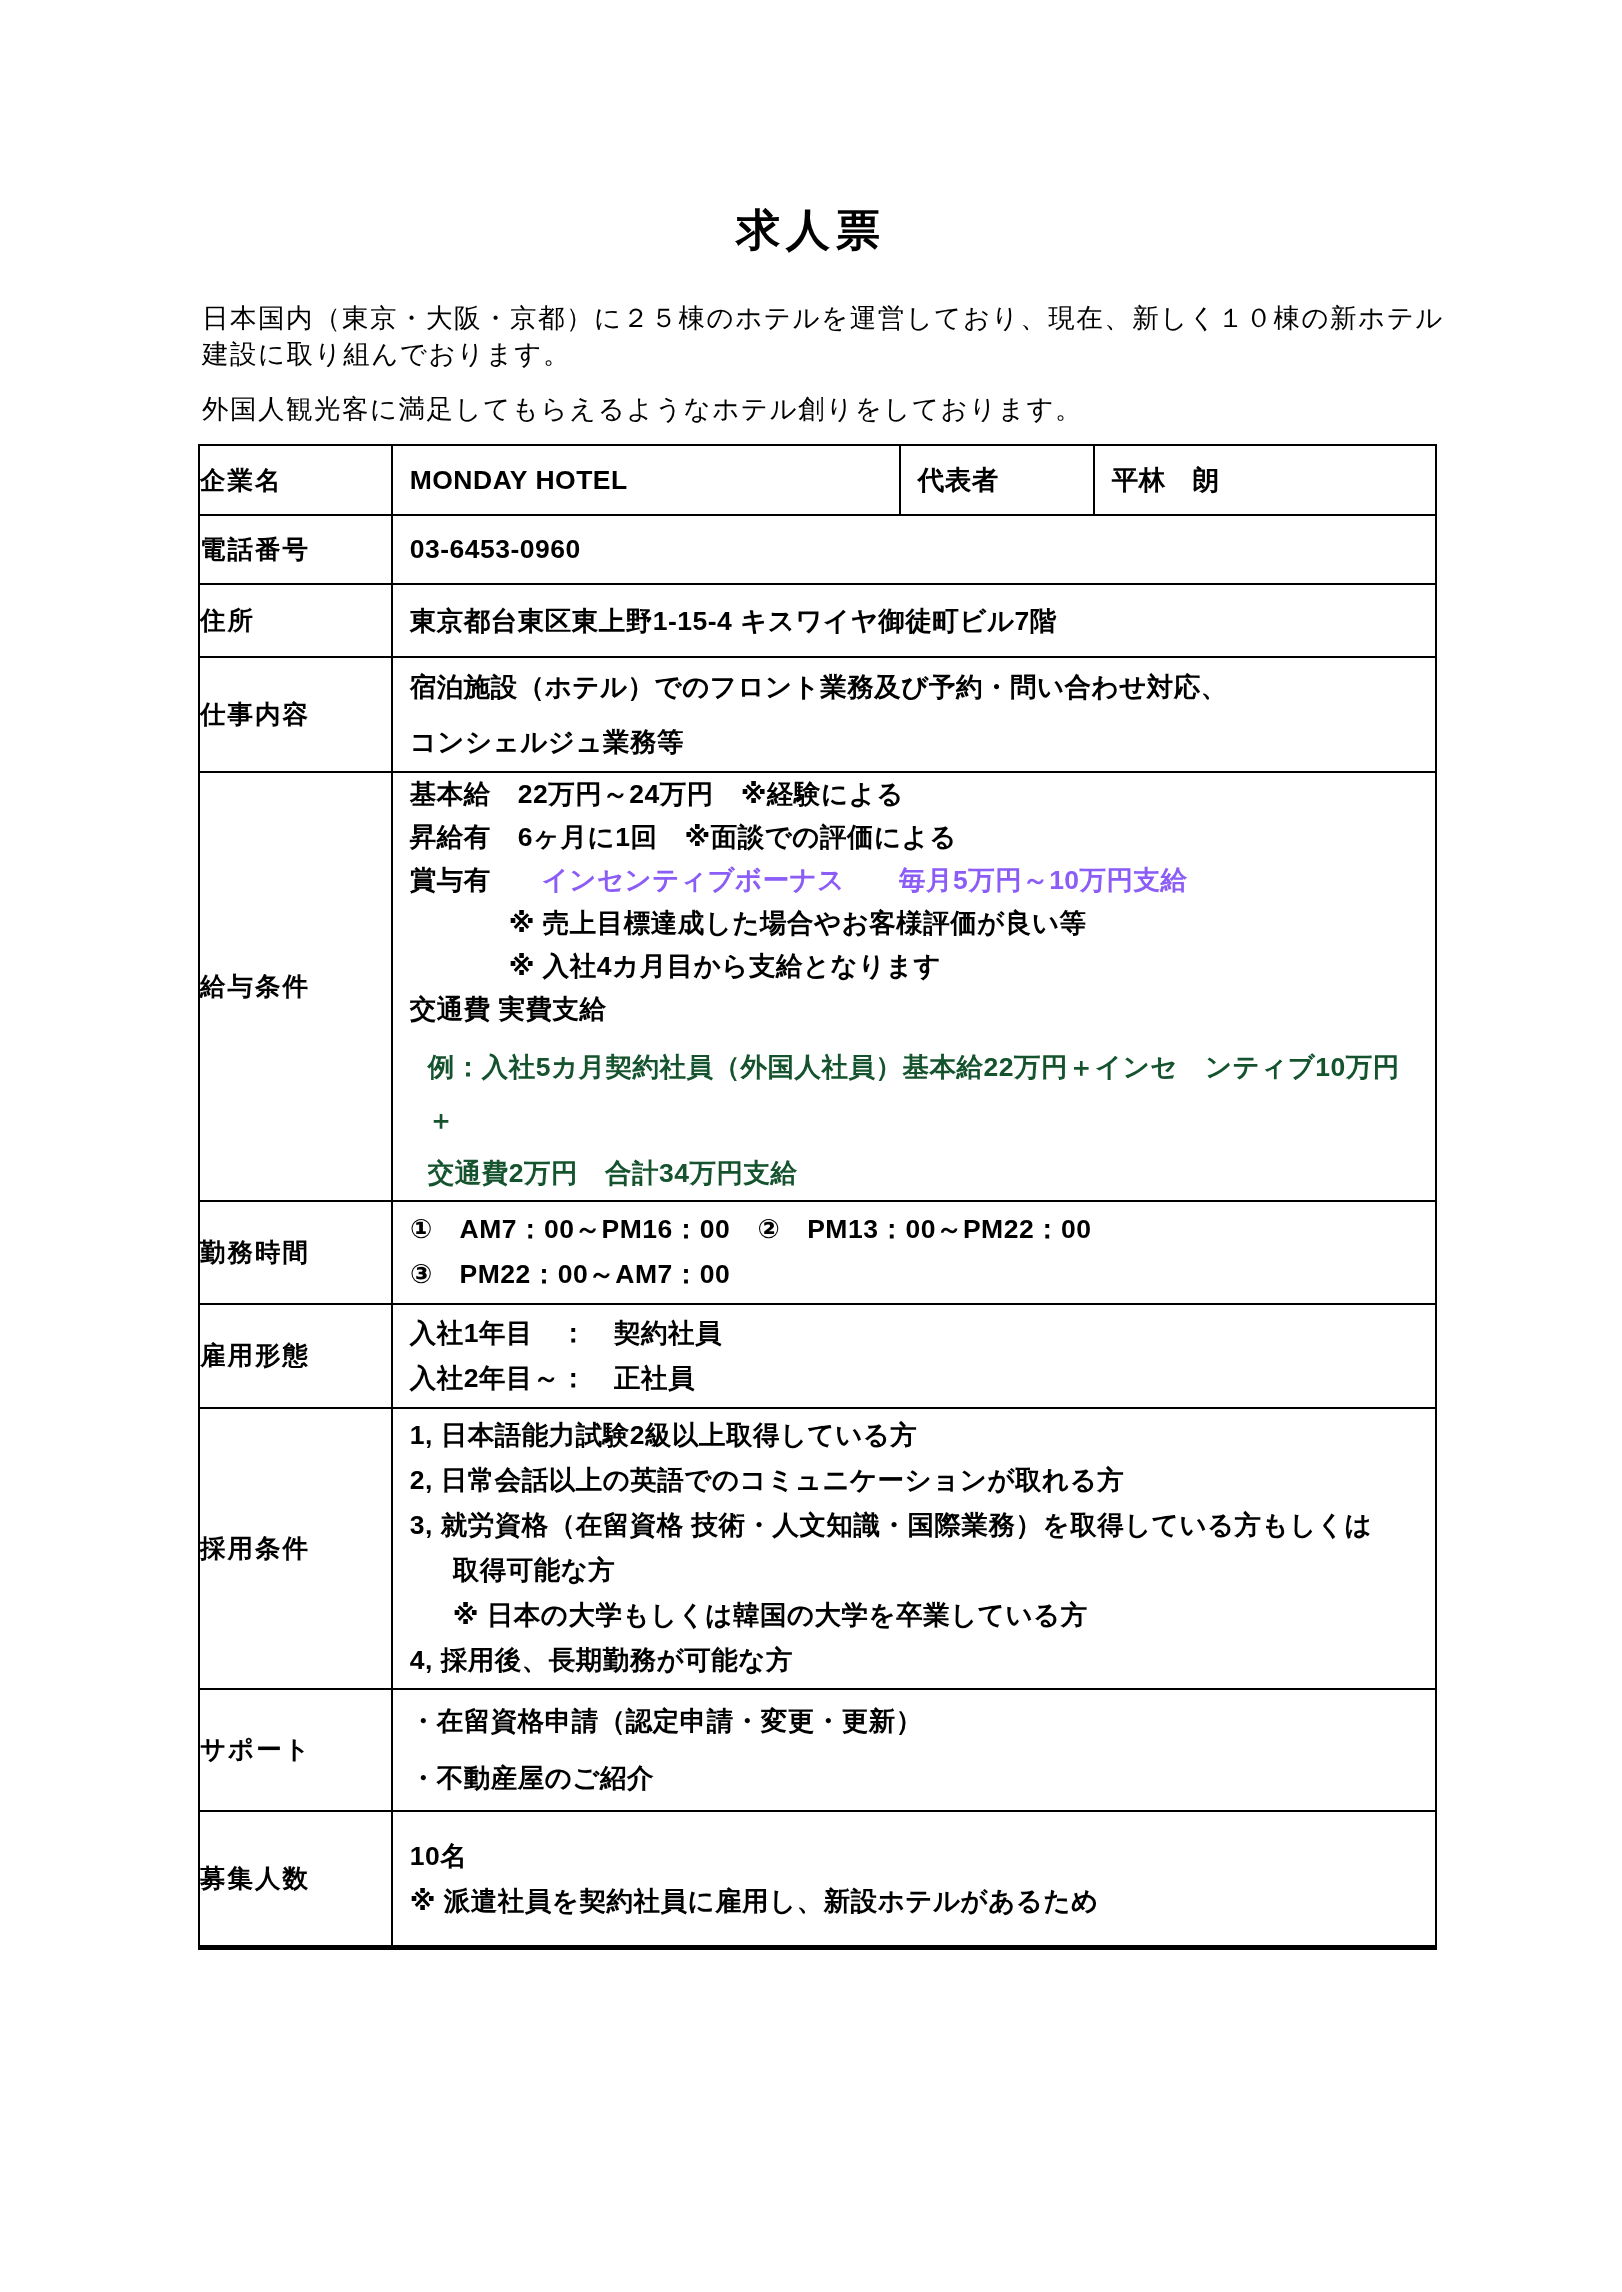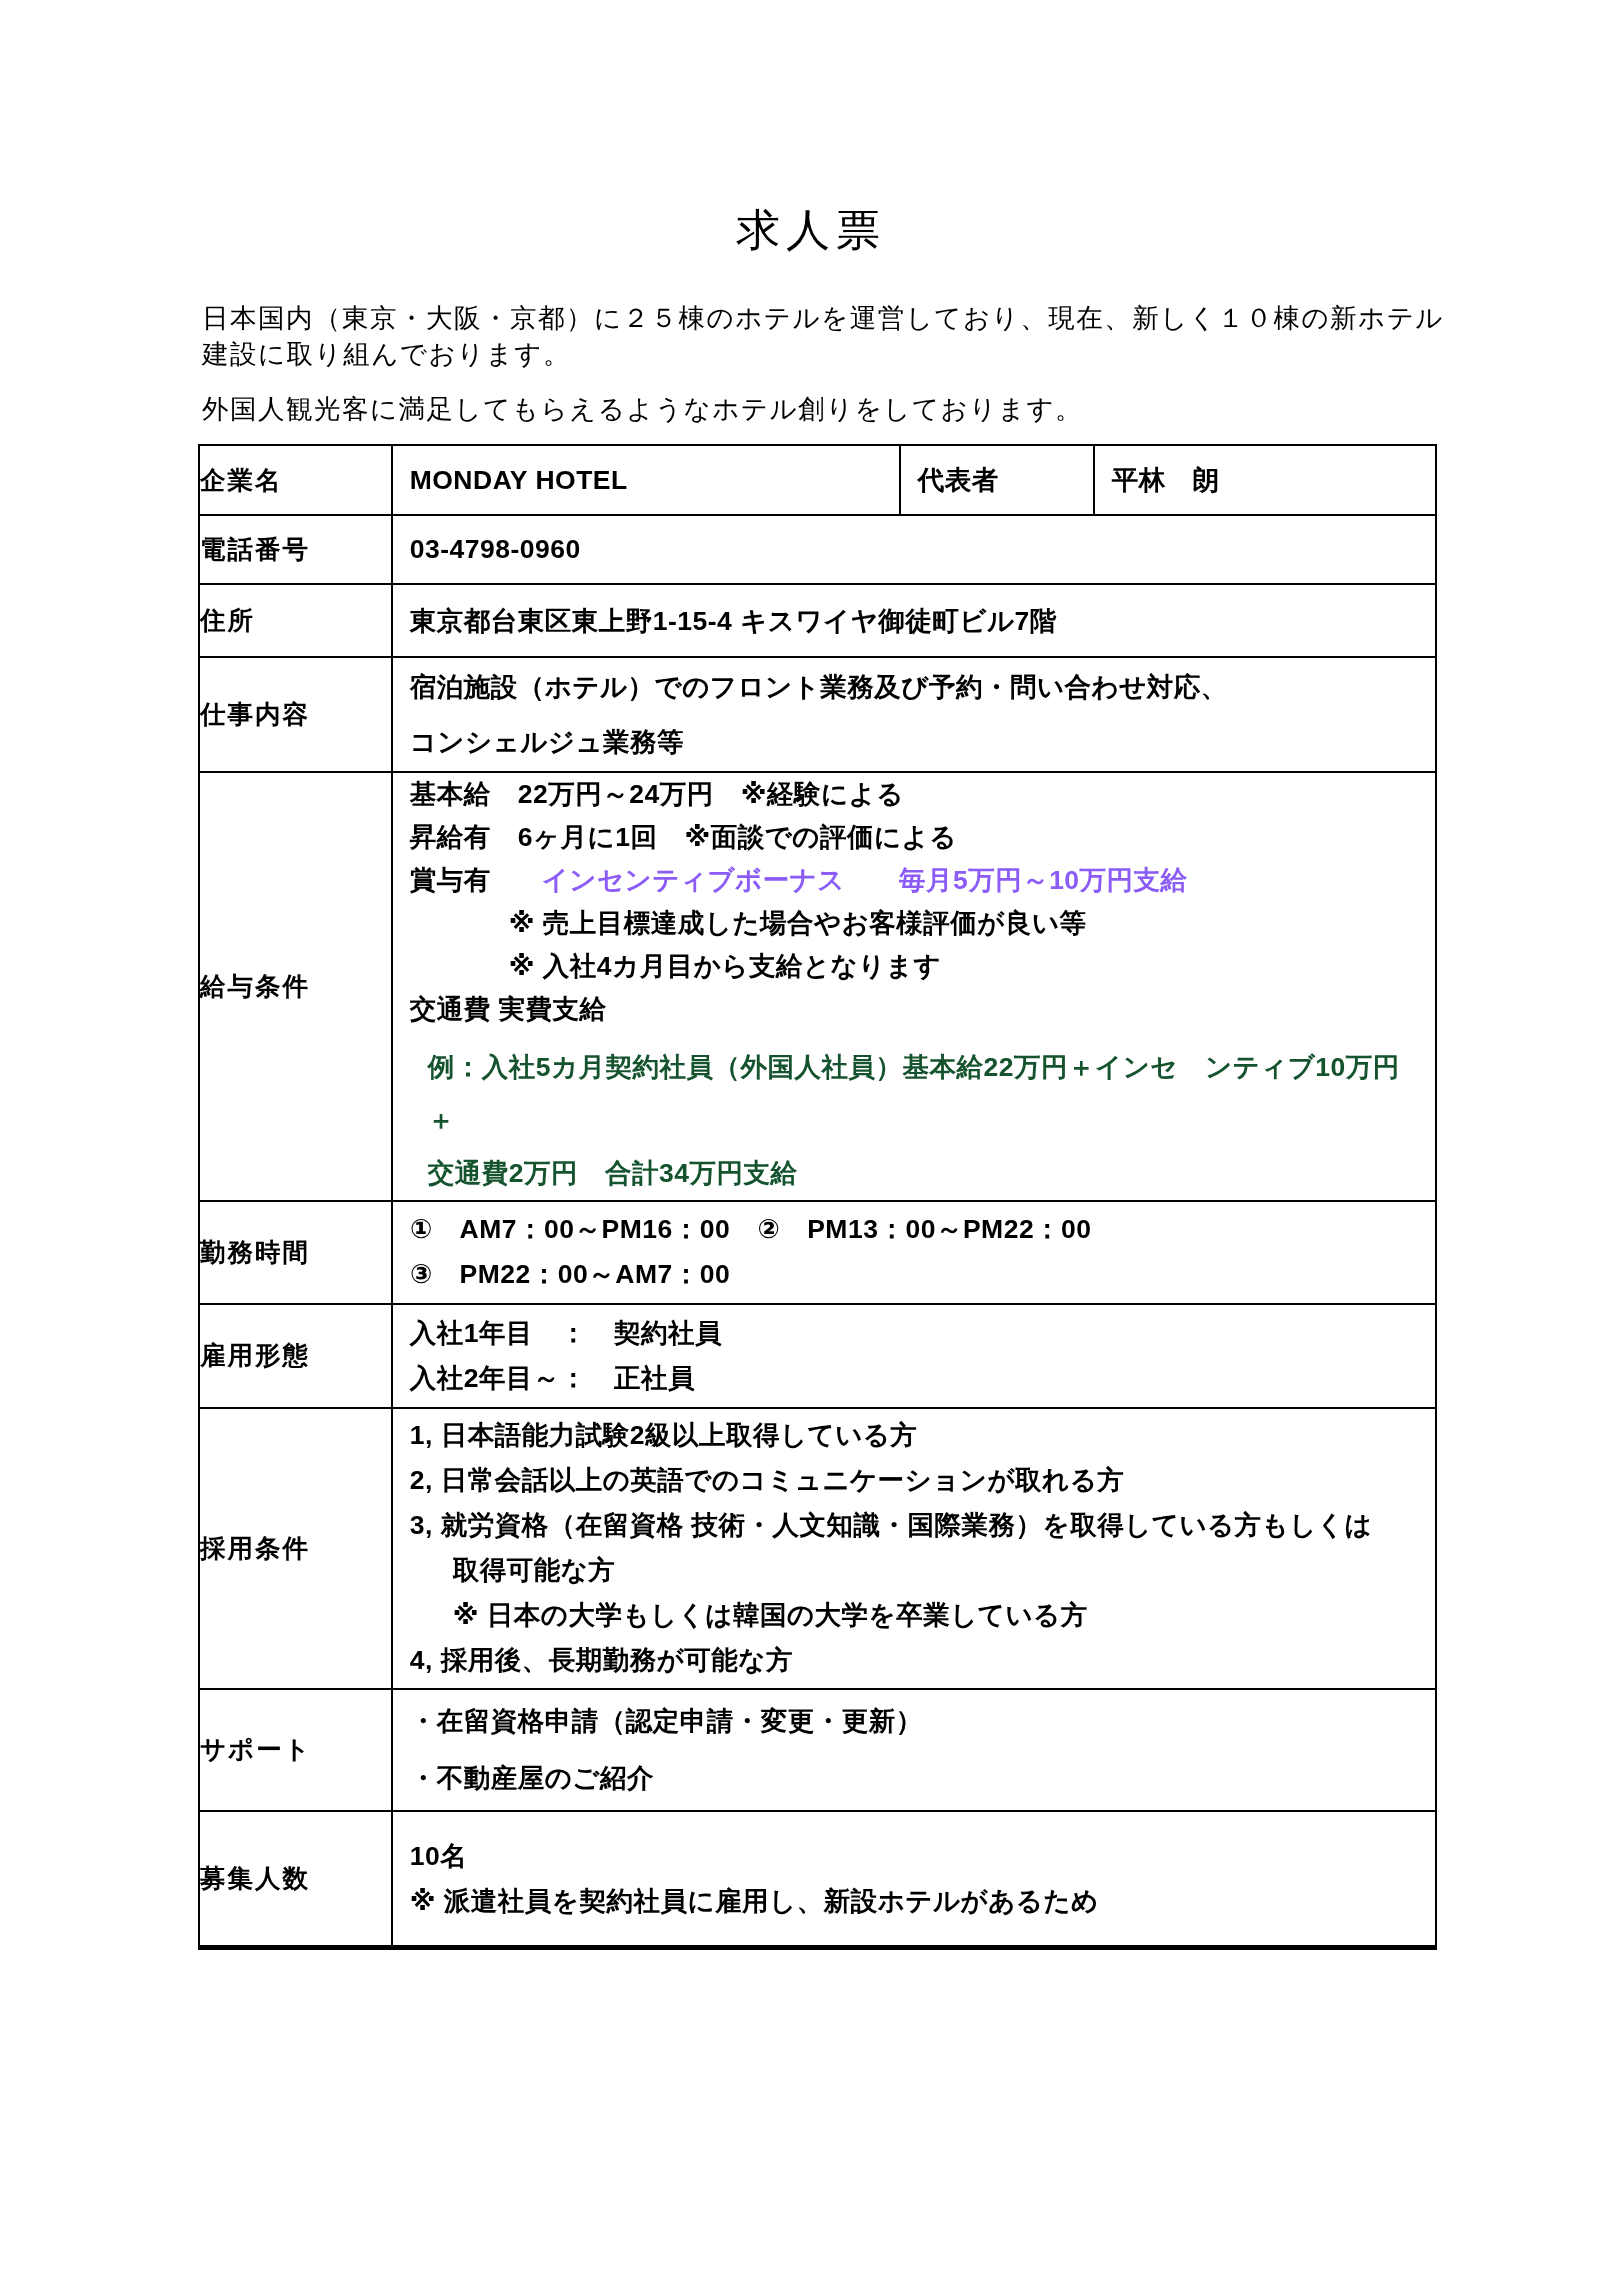--- a/index.html
+++ b/index.html
@@ -15,21 +15,21 @@
     color: #000000;
     overflow: hidden;
   }
   .doc-title {
     position: absolute;
     top: 176px;
     left: 0;
     width: 1622px;
     text-align: center;
     font-size: 44px;
-    font-weight: 400;
+    font-weight: 700;
     letter-spacing: 5.9px;
     line-height: 49px;
   }
   .content {
     position: absolute;
     left: 198px;
     top: 0;
     width: 1237px;
   }
   .intro {
@@ -124,21 +124,21 @@
 
       <tr class="r-company">
         <td class="label">企業名</td>
         <td class="value">MONDAY HOTEL</td>
         <td class="value">代表者</td>
         <td class="value">平林　朗</td>
       </tr>
 
       <tr class="r-phone">
         <td class="label">電話番号</td>
-        <td class="value" colspan="3">03-4798-0960</td>
+        <td class="value" colspan="3">03-6453-0960</td>
       </tr>
 
       <tr class="r-address">
         <td class="label">住所</td>
         <td class="value" colspan="3">東京都台東区東上野1-15-4 キスワイヤ御徒町ビル7階</td>
       </tr>
 
 
       <tr class="r-job">
         <td class="label">仕事内容</td>

